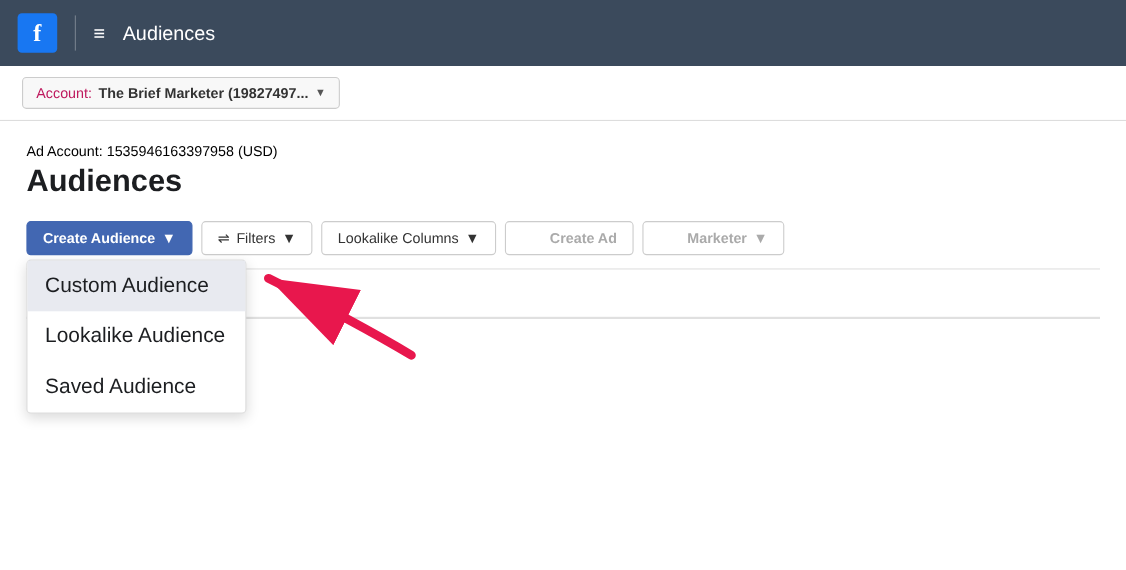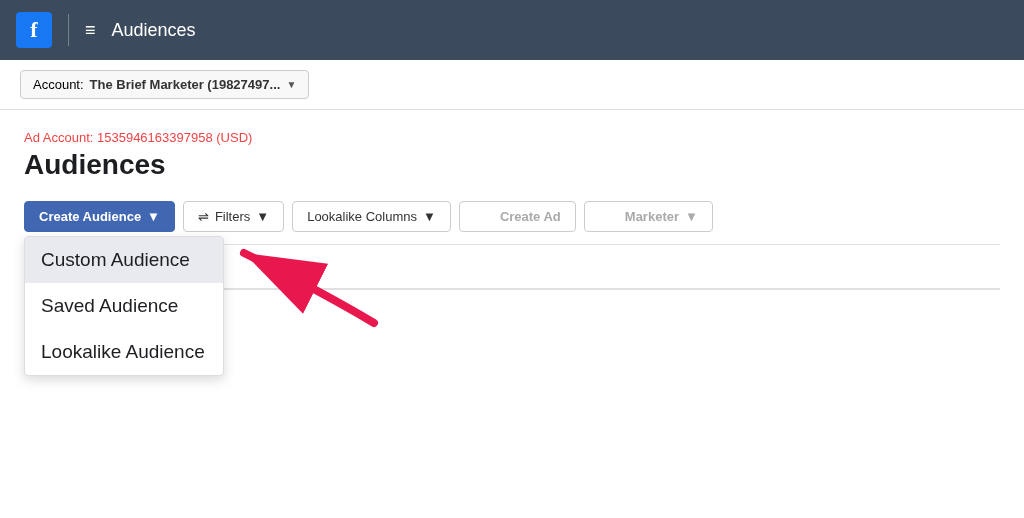--- a/index.html
+++ b/index.html
@@ -58,40 +58,40 @@
       gap: 6px;
       border: 1px solid #ccc;
       border-radius: 4px;
       padding: 6px 12px;
       background: #f8f8f8;
       cursor: pointer;
       font-size: 13px;
       color: #333;
     }
     .account-selector .account-label {
-      color: #000000;
+      color: #be185d;
     }
     .account-selector .account-name {
       font-weight: bold;
       color: #333;
     }
     .chevron-down {
       font-size: 10px;
       color: #555;
     }
 
     
     .main-content {
       background: white;
       padding: 20px 24px 0 24px;
       min-height: calc(518px - 60px - 48px);
     }
     .ad-account-label {
       font-size: 13px;
-      color: #ef4444;
+      color: #000000;
       margin-bottom: 4px;
     }
     .page-title {
       font-size: 28px;
       font-weight: bold;
       color: #1c1e21;
       margin-bottom: 20px;
     }
 
     
@@ -221,22 +221,22 @@
   <div class="toolbar">
 
     <div class="dropdown-wrapper">
       <button class="btn btn-primary">
         <span>Create Audience</span>
         <span>▼</span>
       </button>
       
       <div class="dropdown-menu">
         <div class="dropdown-item highlighted">Custom Audience</div>
+        <div class="dropdown-item">Lookalike Audience</div>
         <div class="dropdown-item">Saved Audience</div>
-        <div class="dropdown-item">Lookalike Audience</div>
       </div>
     </div>
 
     <button class="btn btn-secondary">
       <span>⇌</span>
       <span>Filters</span>
       <span>▼</span>
     </button>
 
     <button class="btn btn-secondary">

